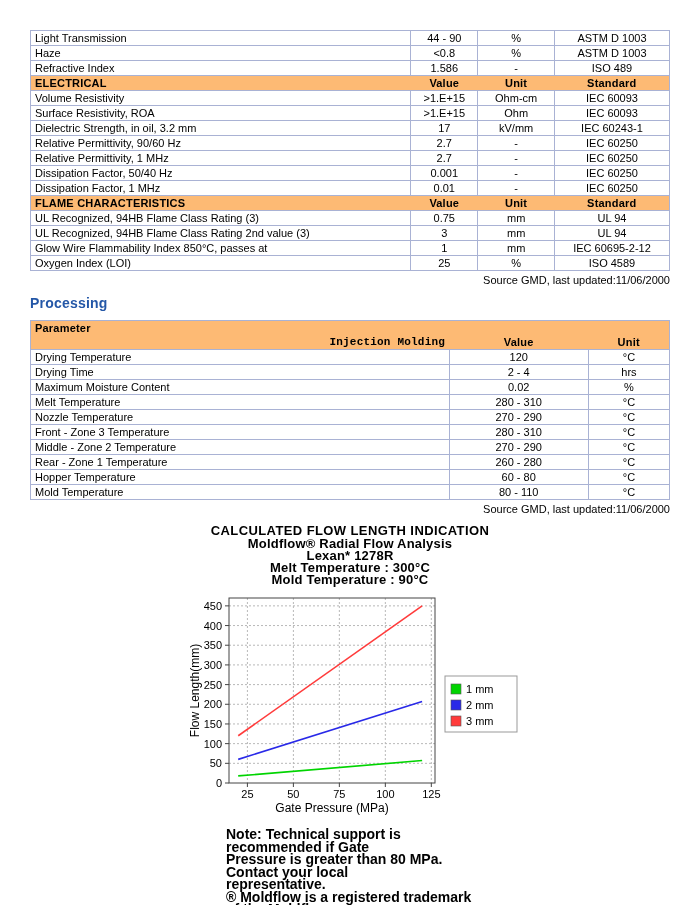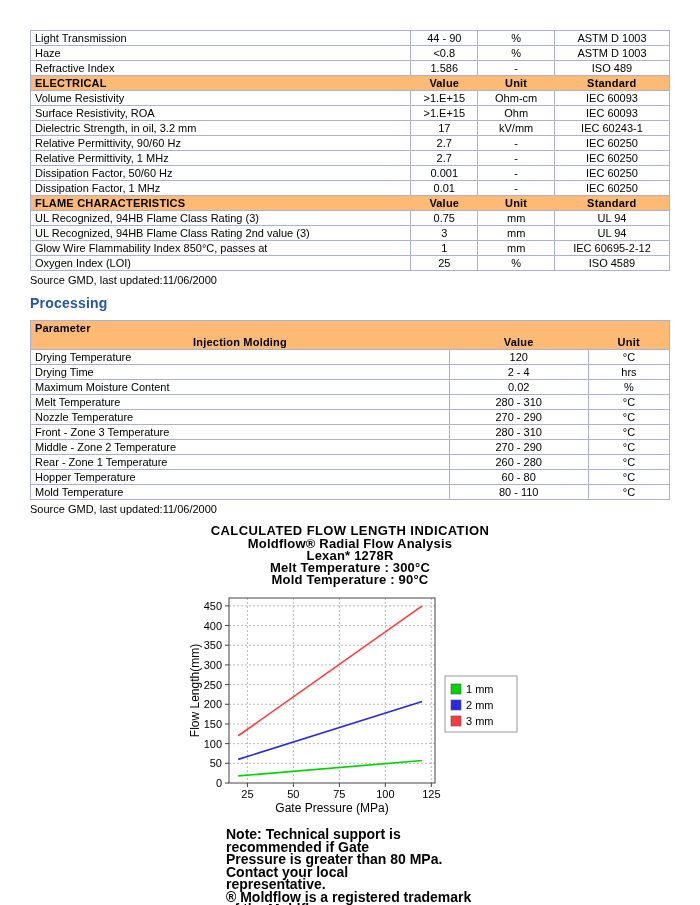--- a/index.html
+++ b/index.html
@@ -10,21 +10,21 @@
   .page{padding:30px 30px 0 30px;width:640px;}
   table.data{width:640px;border-collapse:collapse;border:1px solid #a9b2d4;table-layout:fixed;padding-left:27px;}
   table.data td{
     border:1px solid #a9b2d4;font-size:11px;height:14px;padding:0 4px;
     line-height:13px;overflow:hidden;white-space:nowrap;
   }
   table.data td.c{text-align:center;}
   table.data tr.section td{
     background:#fdba74;font-weight:bold;border:none;letter-spacing:.2px;
   }
-  .source{width:640px;font-size:11px;margin:3px 0 0 0;}
+  .source{width:640px;text-align:right;font-size:11px;margin:3px 0 0 0;}
   .processing{
     margin:9px 0 9px 0;font-size:14px;font-weight:bold;color:#2457a7;letter-spacing:.2px;
   }
   .chart{margin-top:9px;text-align:center;}
   .ct1{font-size:13px;font-weight:bold;letter-spacing:.4px;line-height:14px;}
   .ct2{font-size:13px;font-weight:bold;line-height:12px;letter-spacing:.2px;}
   #chart-svg{display:inline-block;margin-top:4px;position:relative;left:6px;}
   .note{
     width:248px;margin:6px auto 0 auto;text-align:left;
     font-size:14px;font-weight:bold;line-height:12.5px;
@@ -92,21 +92,21 @@
           <td class="c">-</td>
           <td class="c">IEC 60250</td>
         </tr>
         <tr>
           <td>Relative Permittivity, 1 MHz</td>
           <td class="c">2.7</td>
           <td class="c">-</td>
           <td class="c">IEC 60250</td>
         </tr>
         <tr>
-          <td>Dissipation Factor, 50/60 Hz</td>
+          <td>Dissipation Factor, 50/40 Hz</td>
           <td class="c">0.001</td>
           <td class="c">-</td>
           <td class="c">IEC 60250</td>
         </tr>
         <tr>
           <td>Dissipation Factor, 1 MHz</td>
           <td class="c">0.01</td>
           <td class="c">-</td>
           <td class="c">IEC 60250</td>
         </tr>
@@ -151,21 +151,21 @@
     <colgroup>
       <col style="width:65.5%">
         <col style="width:21.8%">
         <col style="width:12.7%">
     </colgroup>
     <tbody id="proc-body">
         <tr class="section">
           <td colspan="3" style="text-align: left;">Parameter</td>
         </tr>
         <tr class="section">
-          <td style="text-align: center;">Injection Molding</td>
+          <td style="text-align: right; font-family: Liberation Mono, monospace;">Injection Molding</td>
           <td class="c">Value</td>
           <td class="c">Unit</td>
         </tr>
         <tr>
           <td>Drying Temperature</td>
           <td class="c">120</td>
           <td class="c">°C</td>
         </tr>
         <tr>
           <td>Drying Time</td>

